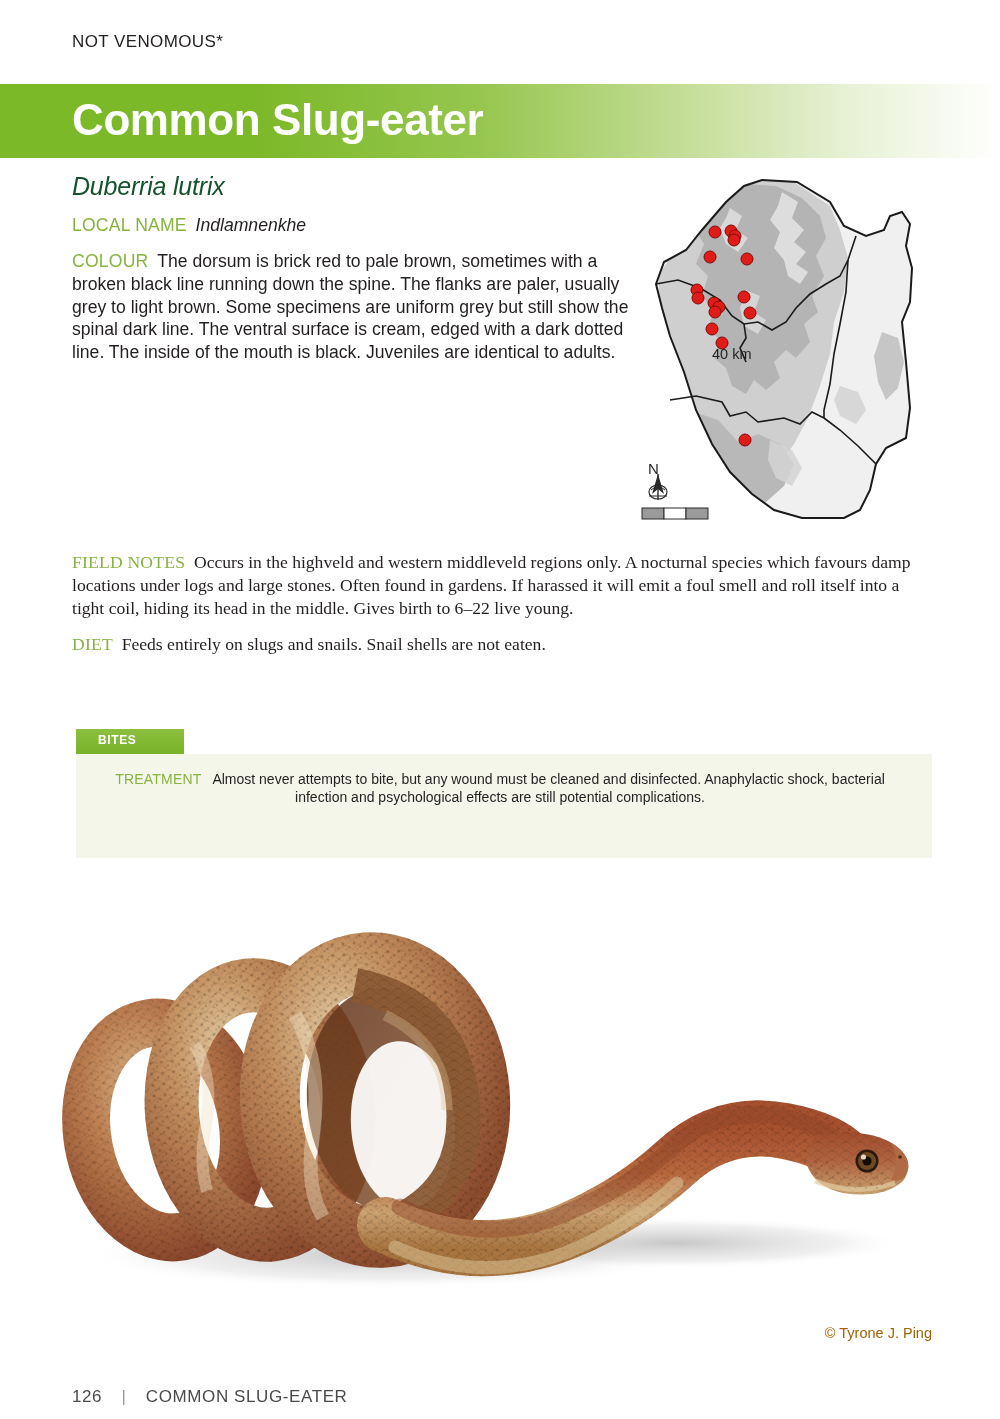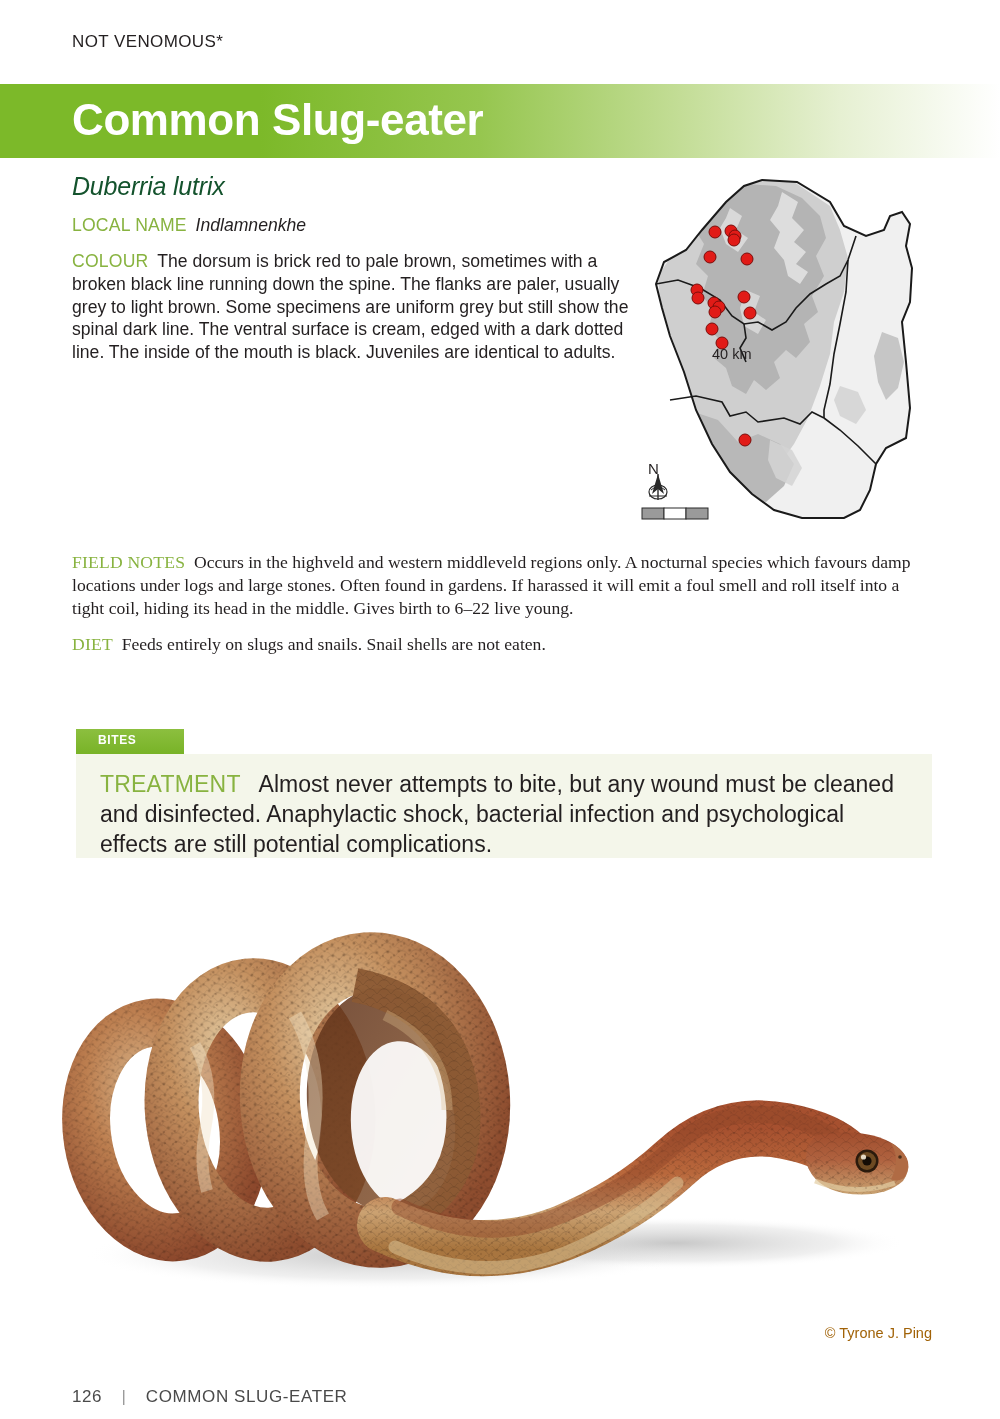--- a/index.html
+++ b/index.html
@@ -117,22 +117,23 @@
     top: 754px;
     width: 856px;
     height: 104px;
     background: #f4f6ea;
   }
   .bites-box .inner {
     position: absolute;
     left: 24px;
     top: 16px;
     width: 800px;
-    font-size: 23px;
+    font-size: 14px;
     line-height: 1.30;
+    text-align: center;
   }
 
   
   .map-wrap {
     position: absolute;
     left: 634px;
     top: 172px;
     width: 296px;
     height: 360px;
   }

